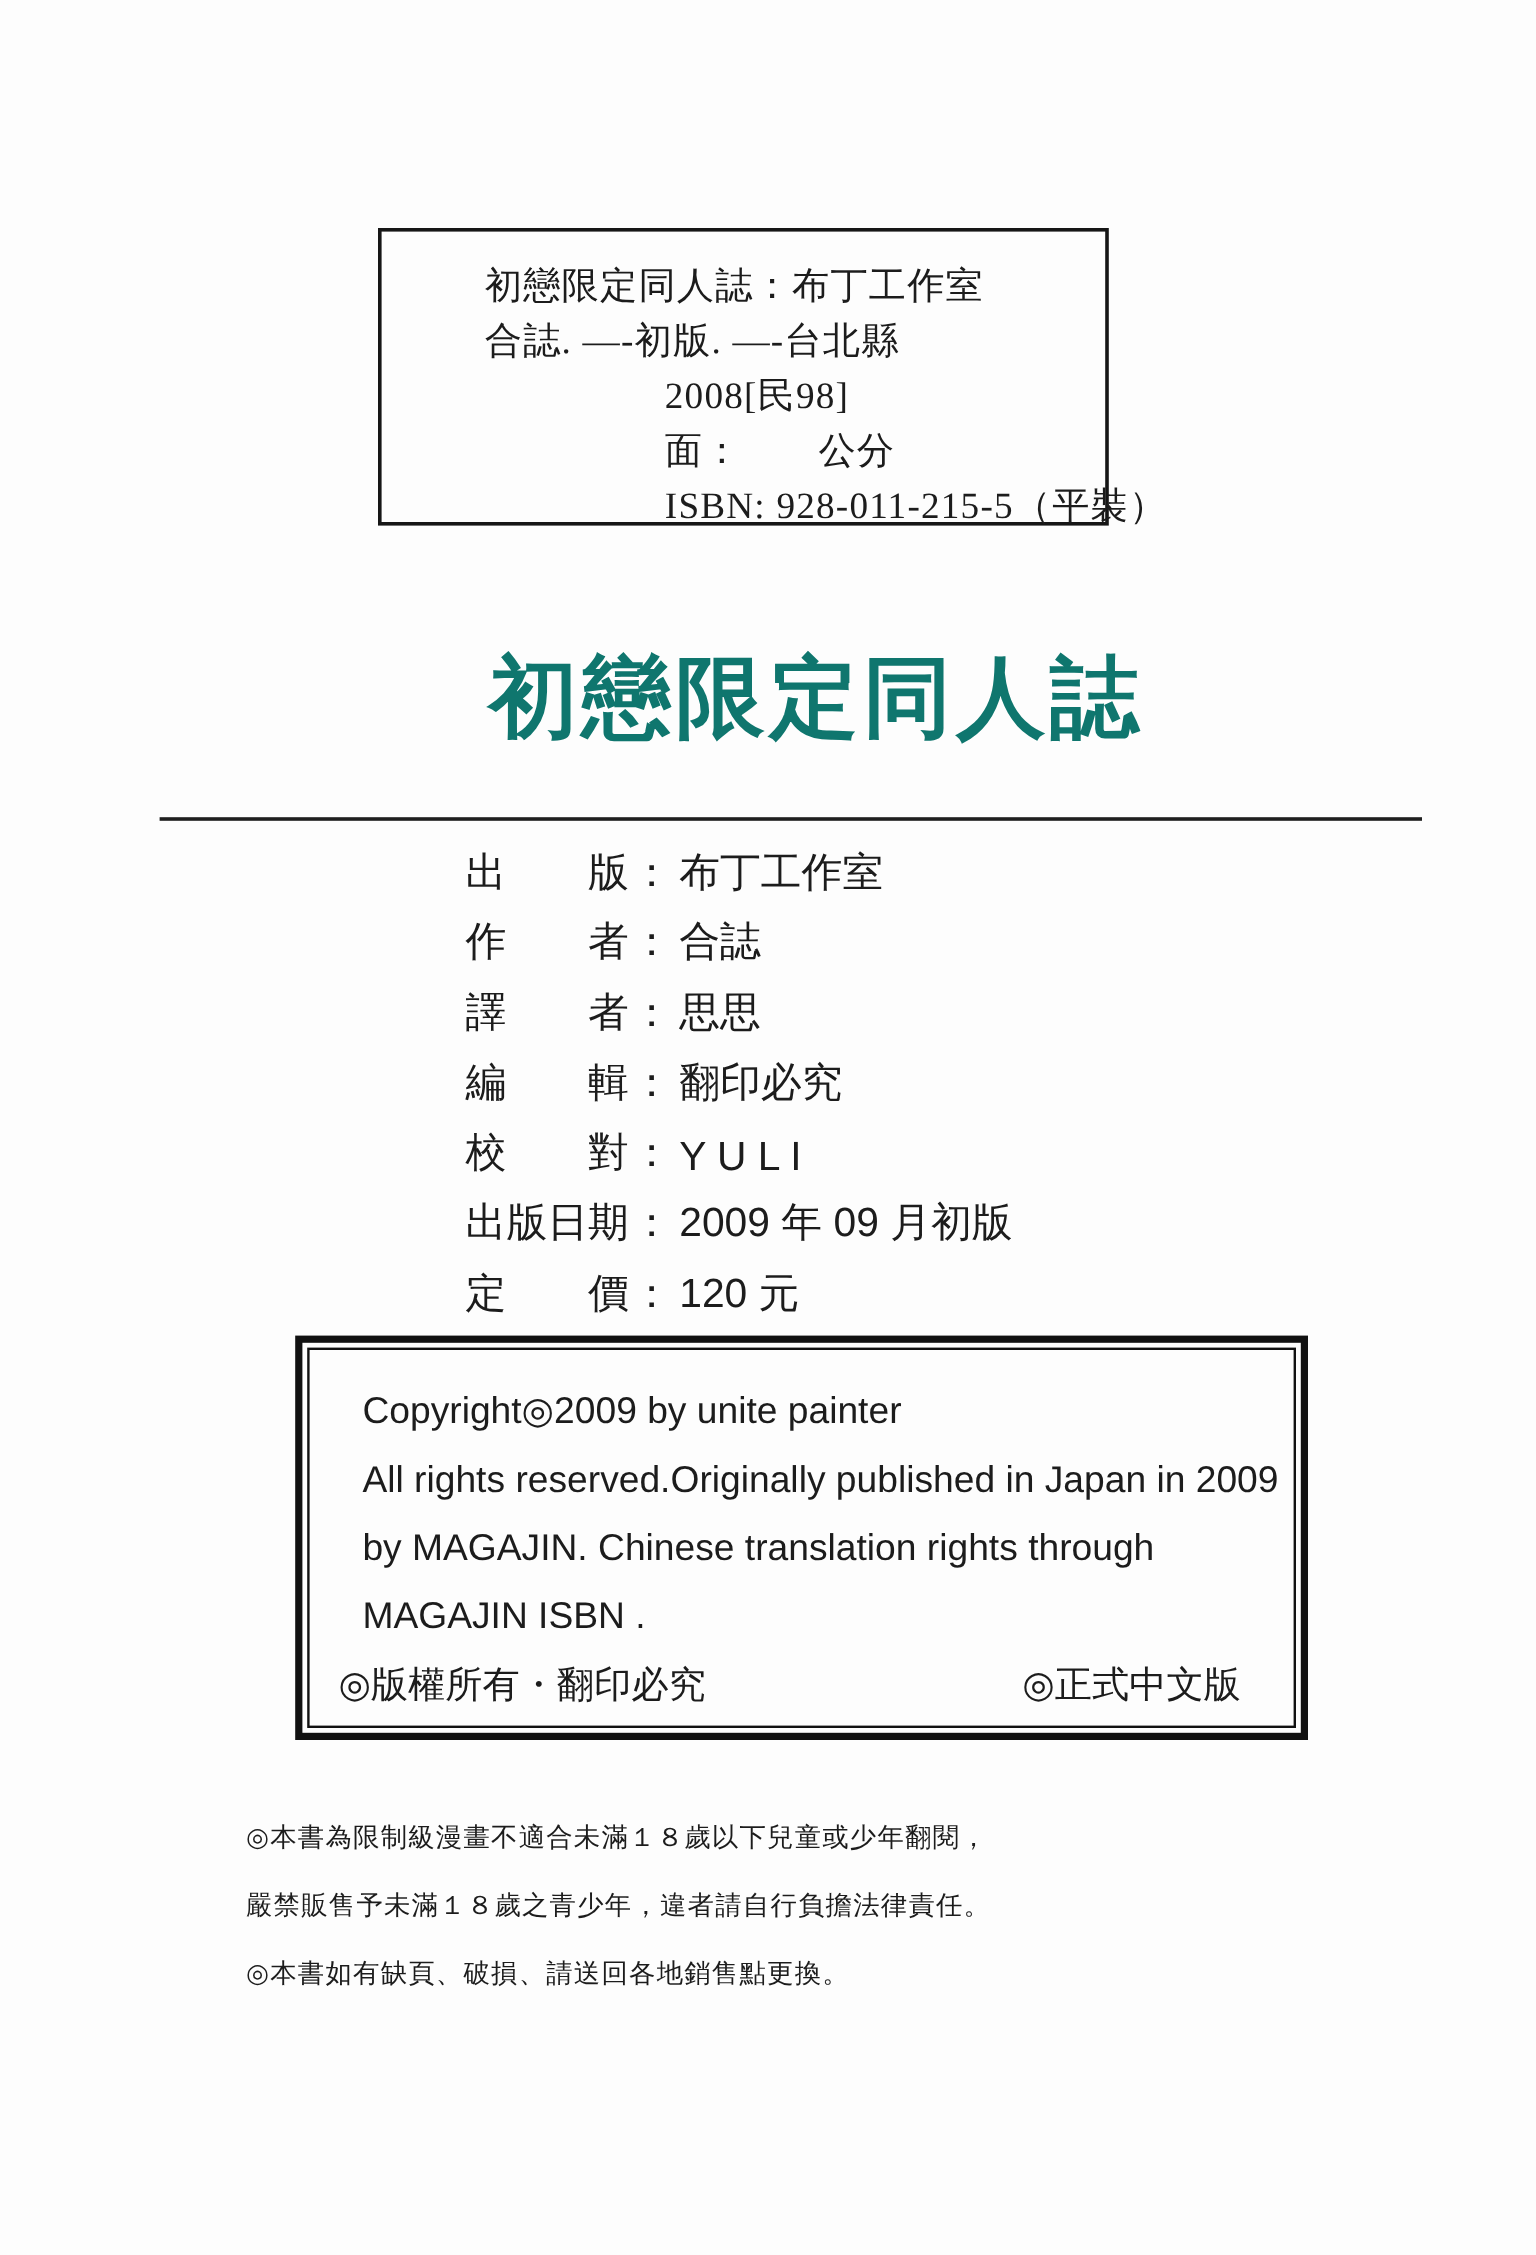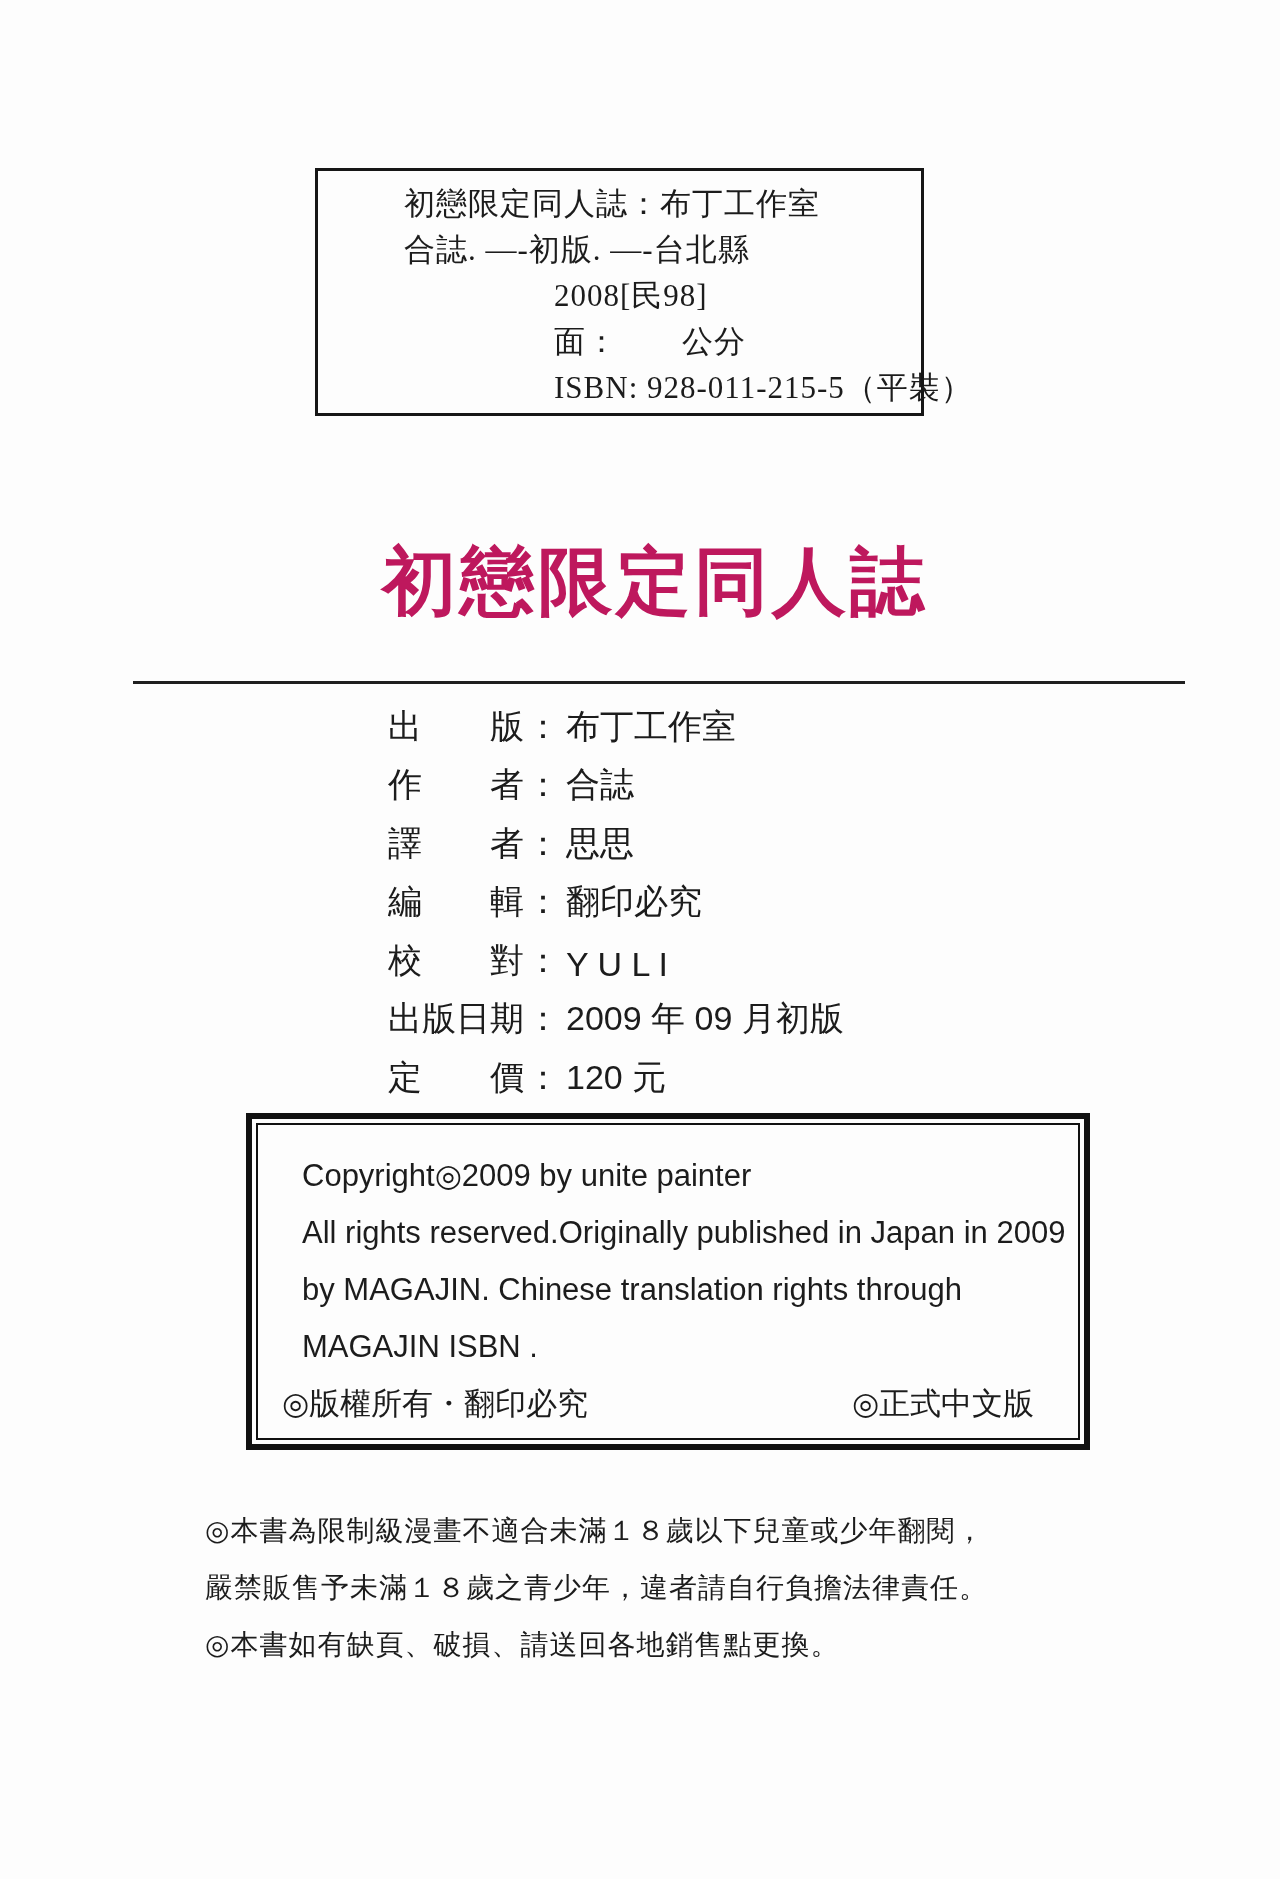--- a/index.html
+++ b/index.html
@@ -8,39 +8,39 @@
     width:1280px; height:1879px;
     margin:0 auto;
     background:#fdfdfd;
     color:#1c1c1c;
     font-family:"Liberation Sans","DejaVu Sans",sans-serif;
     overflow:hidden;
   }
 
   
   .catalog-box {
-    position:absolute; left:315px; top:168px;
+    position:absolute; left:315px; top:190px;
     width:609px; height:248px;
     border:3px solid #161616;
     box-sizing:border-box;
-    padding-top:10px;
+    padding-top:22px;
     font-family:"Liberation Serif","DejaVu Serif",serif;
     font-size:31px;
   }
   .cat-line { line-height:46px; white-space:pre; letter-spacing:1px; }
   .indent-a { margin-left:86px; }
   .indent-b { margin-left:236px; }
 
   
   .book-title {
-    position:absolute; left:382px; top:533px;
+    position:absolute; left:407px; top:533px;
     margin:0;
     font-size:74px; font-weight:900;
     letter-spacing:4px;
-    color:#be185d;
+    color:#0f766e;
     white-space:pre;
   }
 
   
   .rule {
     position:absolute; left:133px; top:681px;
     width:1052px; height:3px;
     background:#1f1f1f;
   }
 
@@ -68,21 +68,21 @@
     box-sizing:border-box;
     width:100%; height:100%;
     padding:22px 44px 0 24px;
     font-size:31px;
   }
   .cbox-line { line-height:57px; white-space:pre;margin-left:20px; }
   .cbox-bottom { display:flex; justify-content:space-between; line-height:57px; }
   .cbox-bottom span { white-space:pre; }
 
   
-  .disclaimer { position:absolute; left:205px; top:1502px; font-size:28px; }
+  .disclaimer { position:absolute; left:205px; top:1502px; font-size:22px; }
   .disc-line { line-height:57px; white-space:pre; letter-spacing:1px; }
 </style>
 </head>
 <body>
 
 <div class="page">
 
   <div class="catalog-box">
     <div class="cat-line indent-a">初戀限定同人誌：布丁工作室</div>
     <div class="cat-line indent-a">合誌. —-初版. —-台北縣</div>

